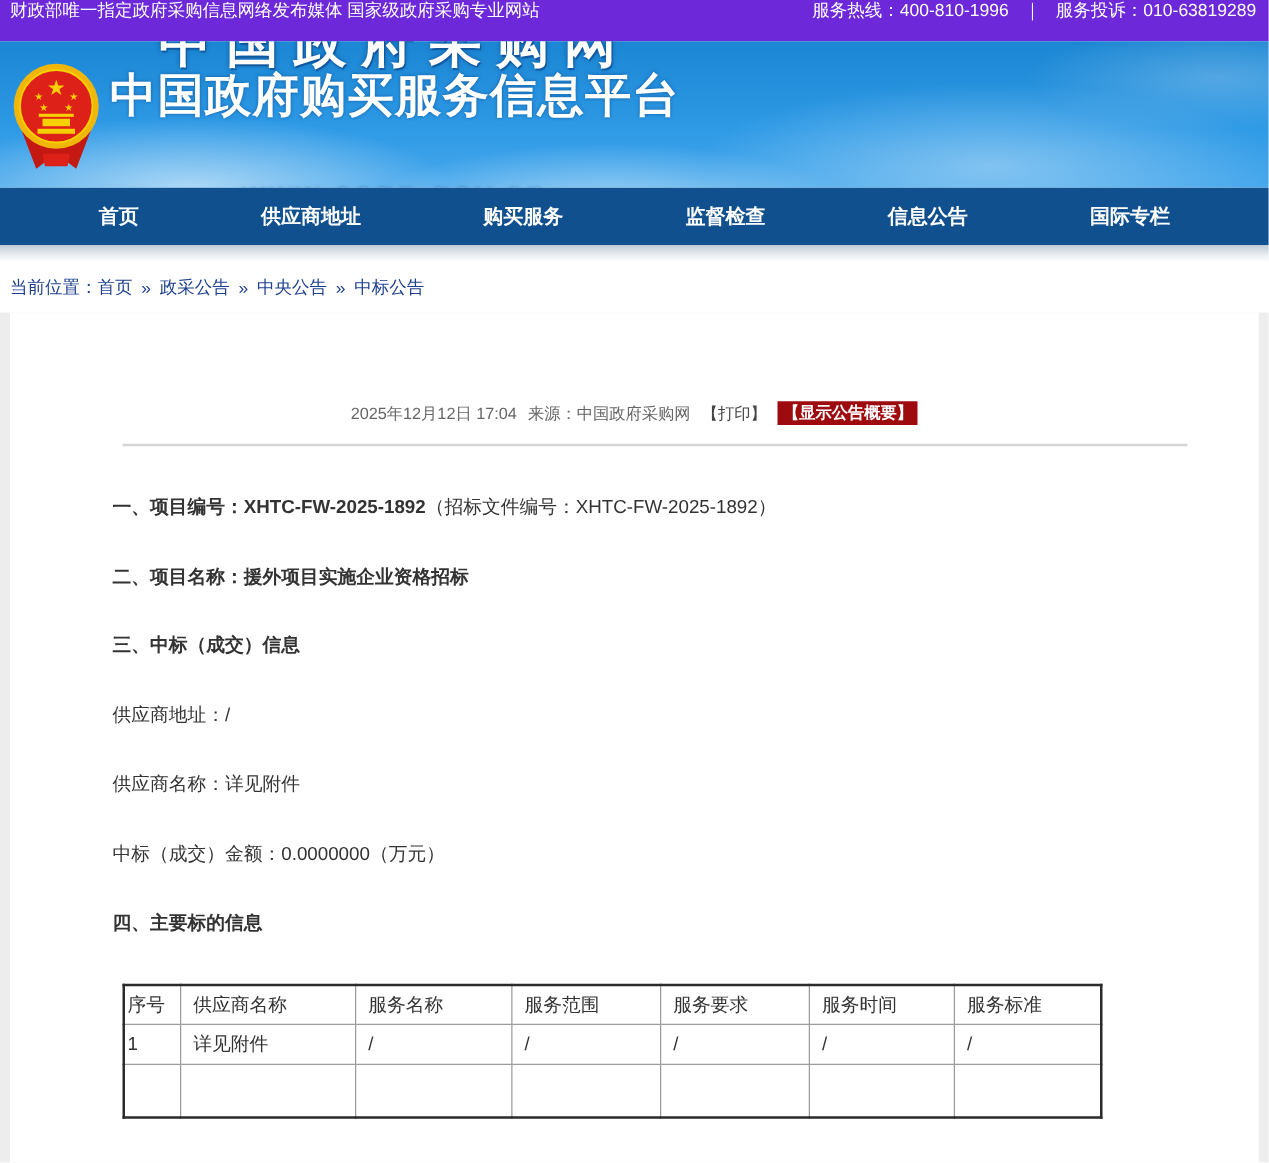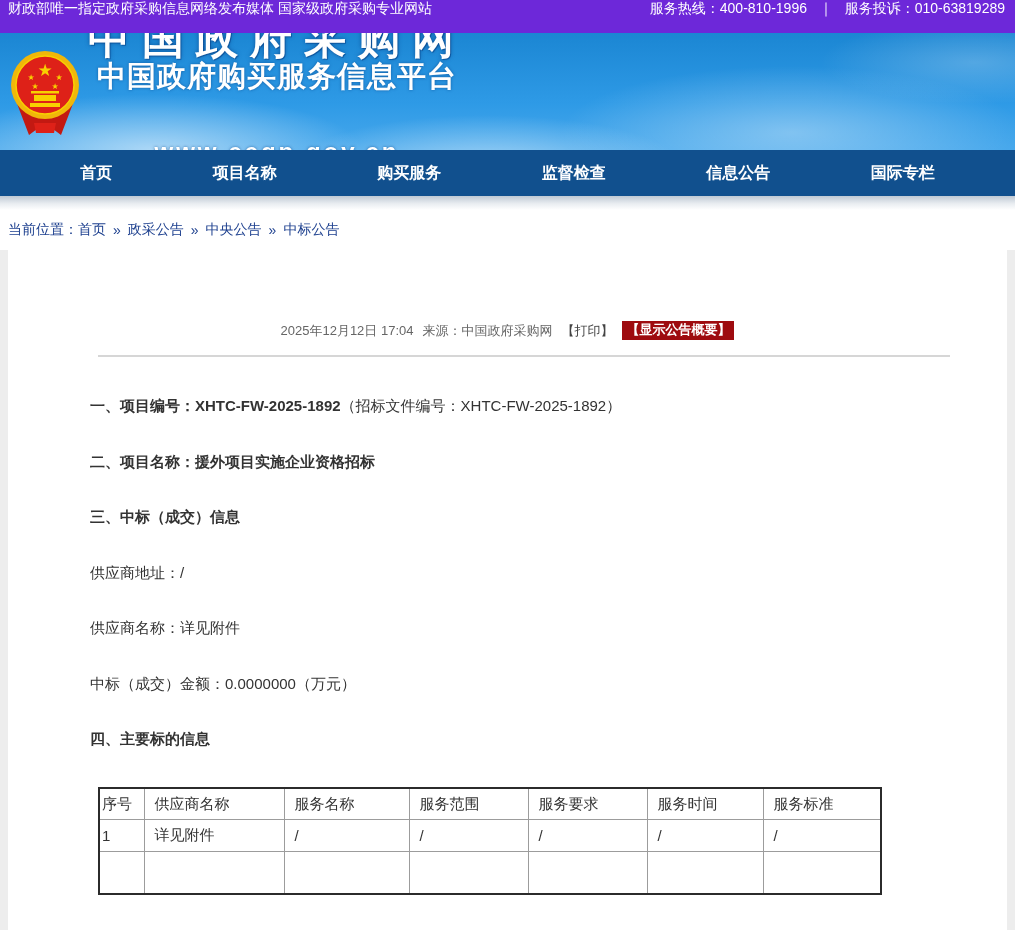--- a/index.html
+++ b/index.html
@@ -26,21 +26,21 @@
   }
   .emblem { width:70px; height:94px; margin:4px 8px 0 10px; flex:0 0 auto; }
   .logo-text { display:flex; flex-direction:column; align-items:center; color:#fff; }
   .site-name {
     font-size:42px; font-weight:bold; letter-spacing:12px; line-height:1.05;
     text-shadow:0 0 4px rgba(10,70,140,.8), 1px 1px 0 rgba(10,70,140,.6);
     white-space:nowrap;
     text-align:center;
   }
   .site-subtitle {
-    font-size:29px; font-weight:bold; letter-spacing:1px; line-height:1.1;
+    font-size:37px; font-weight:bold; letter-spacing:1px; line-height:1.1;
     text-shadow:0 0 3px rgba(10,70,140,.7); white-space:nowrap;
   }
   .site-url { font-size:24px; font-weight:bold; letter-spacing:3px; text-shadow:0 0 3px rgba(10,70,140,.7);margin-top:45px; }
 
   
   .navbar {
     height:46px; background:#11508e;
     display:flex; align-items:center; justify-content:space-around; padding:0 30px;
   }
   .nav-item {
@@ -124,21 +124,21 @@
   </svg>
   <div class="logo-text">
     <div class="site-name">中国政府采购网</div>
     <div class="site-subtitle">中国政府购买服务信息平台</div>
     <div class="site-url">www.ccgp.gov.cn</div>
   </div>
 </div>
 
 <nav class="navbar">
   <a class="nav-item">首页</a>
-  <a class="nav-item">项目名称</a>
+  <a class="nav-item">供应商地址</a>
   <a class="nav-item">购买服务</a>
   <a class="nav-item">监督检查</a>
   <a class="nav-item">信息公告</a>
   <a class="nav-item">国际专栏</a>
 </nav>
 <div class="grad-strip"></div>
 
 <div class="breadcrumb">
   <span>当前位置：</span>
   <a>首页</a>

